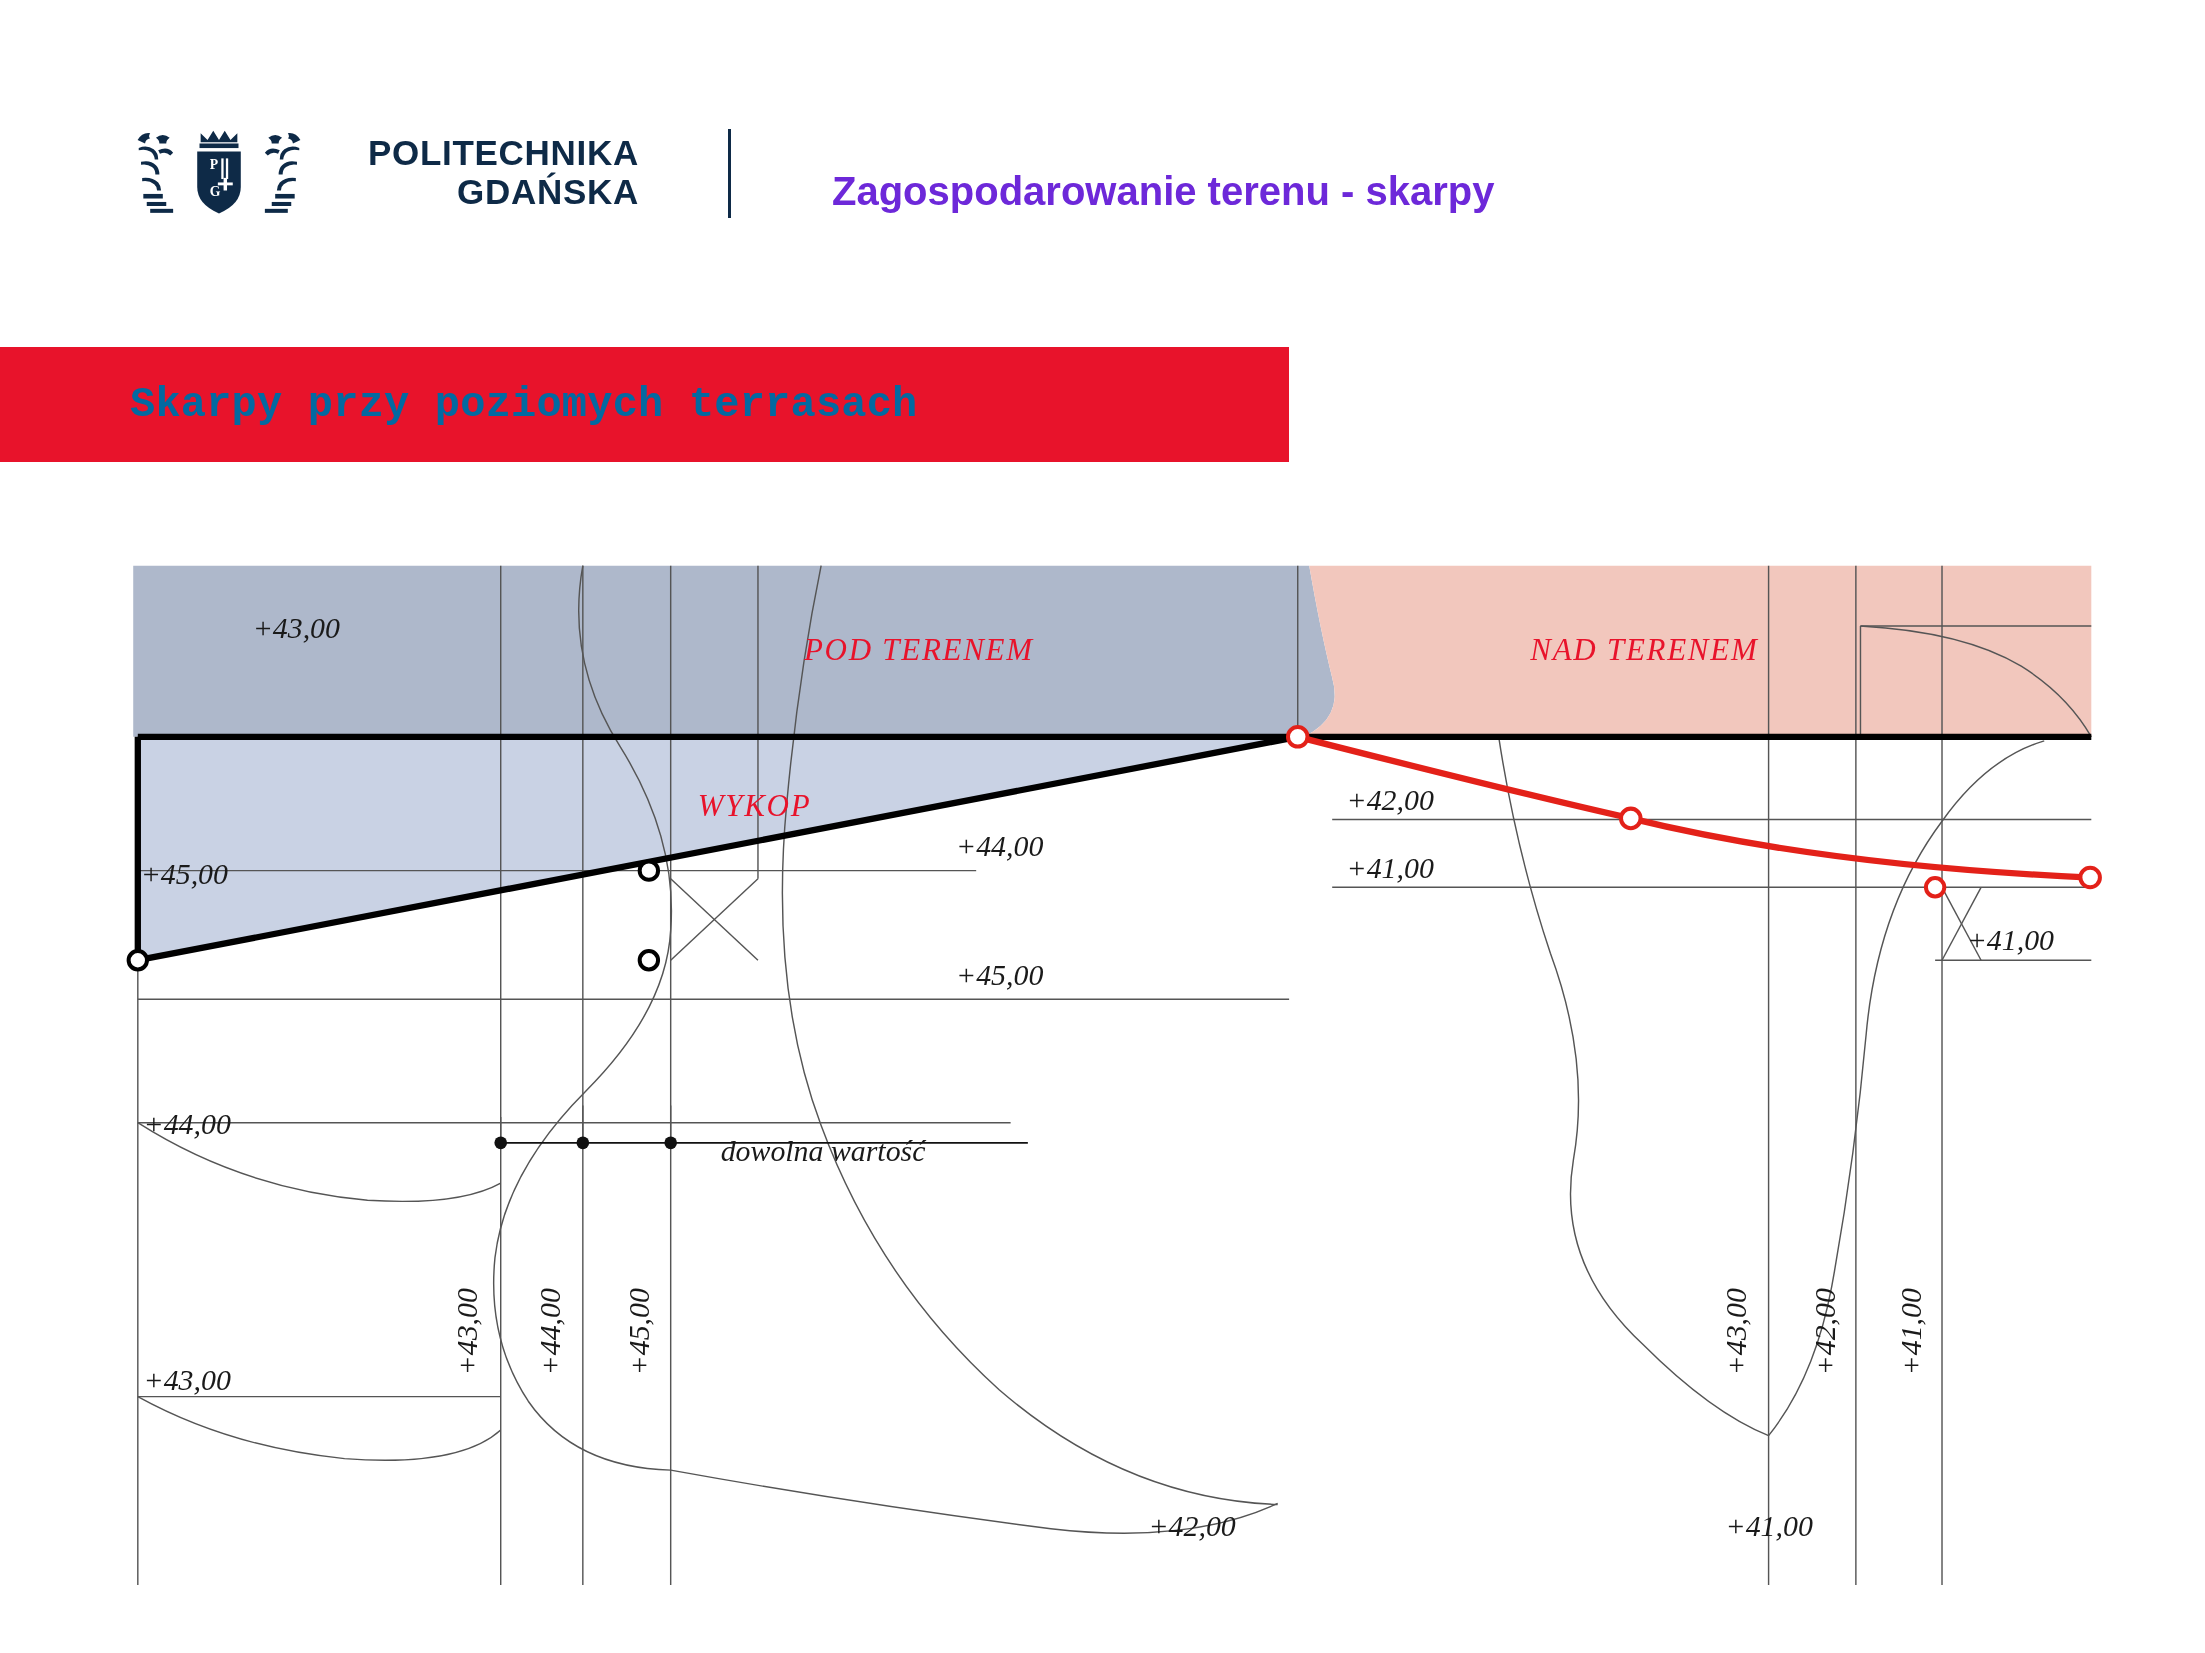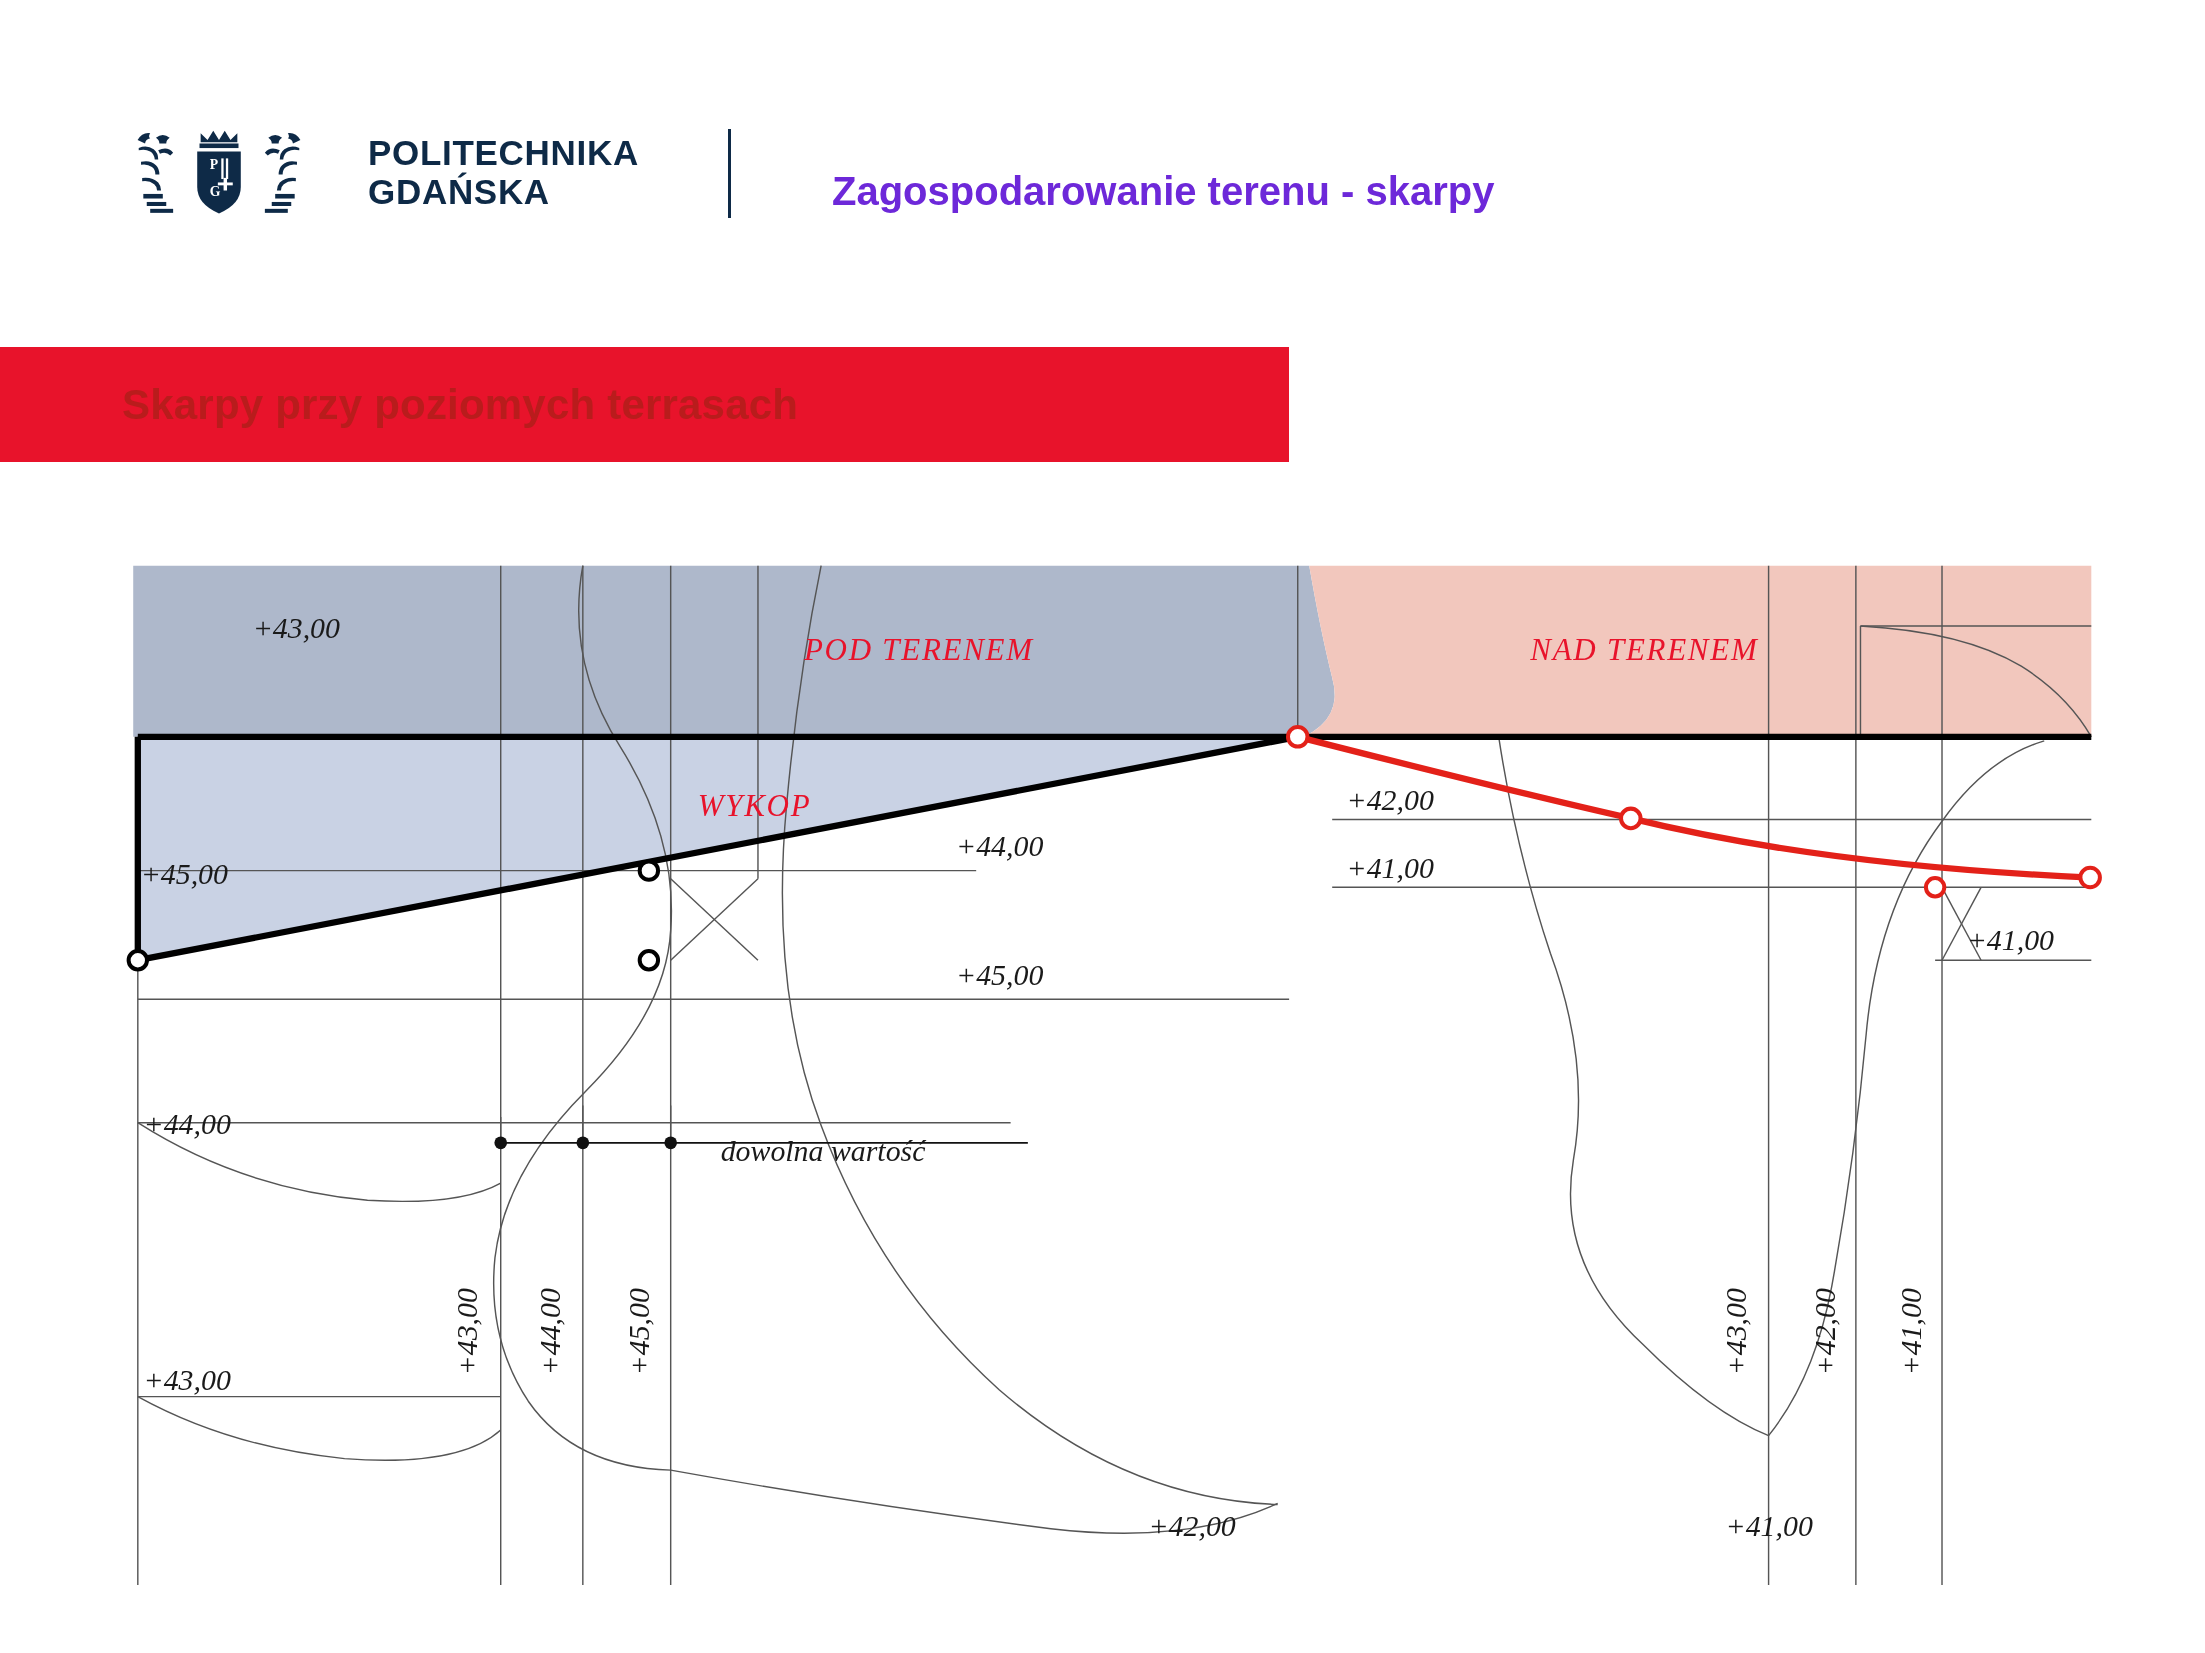--- a/index.html
+++ b/index.html
@@ -8,21 +8,21 @@
     height: 1654px;
     background: #ffffff;
     font-family: "Liberation Sans", sans-serif;
     overflow: hidden;
   }
   .page { position: relative; width: 2205px; height: 1654px; background: #fff; }
 
   
   .header { position: absolute; left: 0; top: 0; width: 2205px; height: 287px; }
   .logo-wrap { position: absolute; left: 133px; top: 125px; width: 172px; height: 92px; }
-  .logo-text { position: absolute; left: 368px; top: 133px; }
+  .logo-text { position: absolute; left: 368px; top: 133px; text-align: right; }
   .logo-line1, .logo-line2 {
     font-family: "Liberation Sans", sans-serif;
     font-weight: bold;
     font-size: 35px;
     letter-spacing: 0.7px;
     color: #0e2a47;
     line-height: 1.12;
   }
   .divider-v {
     position: absolute; left: 728px; top: 129px;
@@ -39,23 +39,23 @@
     font-family: "Liberation Sans", sans-serif;
     margin-left: 31px;
   }
 
   
   .title-bar {
     position: absolute; left: 0; top: 347px; width: 1289px; height: 115px;
     background: #e8132b;
   }
   .title-bar-text {
-    position: absolute; left: 122px; top: 381px;
-    font-size: 42px; font-weight: bold; color: #b91c1c;
-    font-family: Liberation Sans, sans-serif;
+    position: absolute; left: 130px; top: 381px;
+    font-size: 42px; font-weight: bold; color: #0369a1;
+    font-family: Liberation Mono, monospace;
     letter-spacing: 0.2px;
   }
 
   
   .drawing { position: absolute; left: 0; top: 0; width: 1820px; height: 1654px; }
   svg { display: block; }
 
   .lbl {
     font-family: "Liberation Serif", serif;
     font-style: italic;

